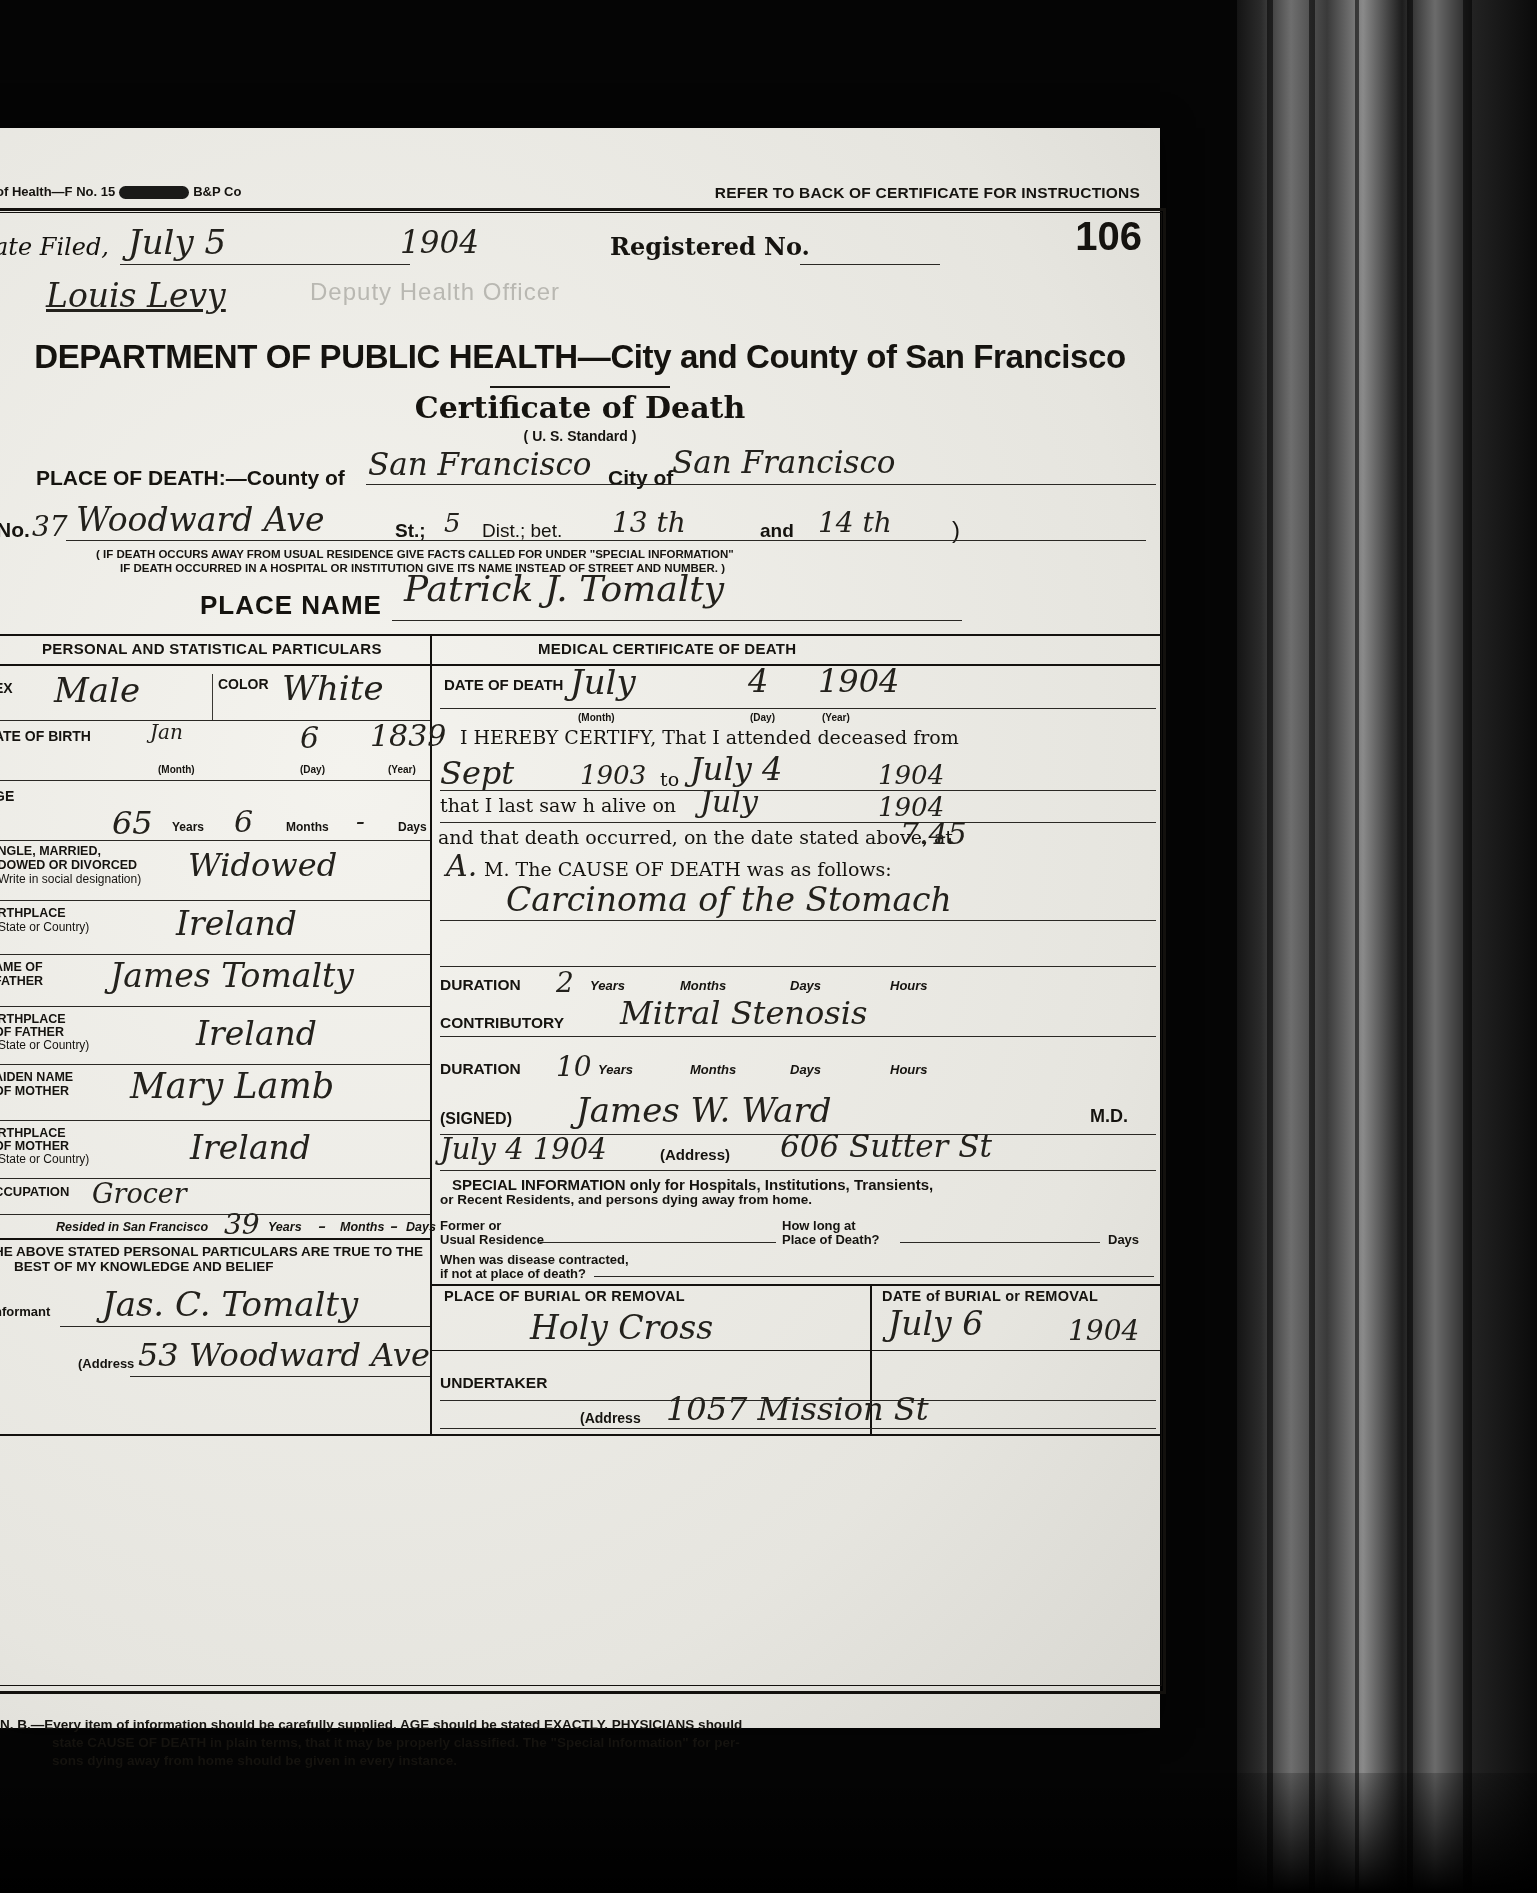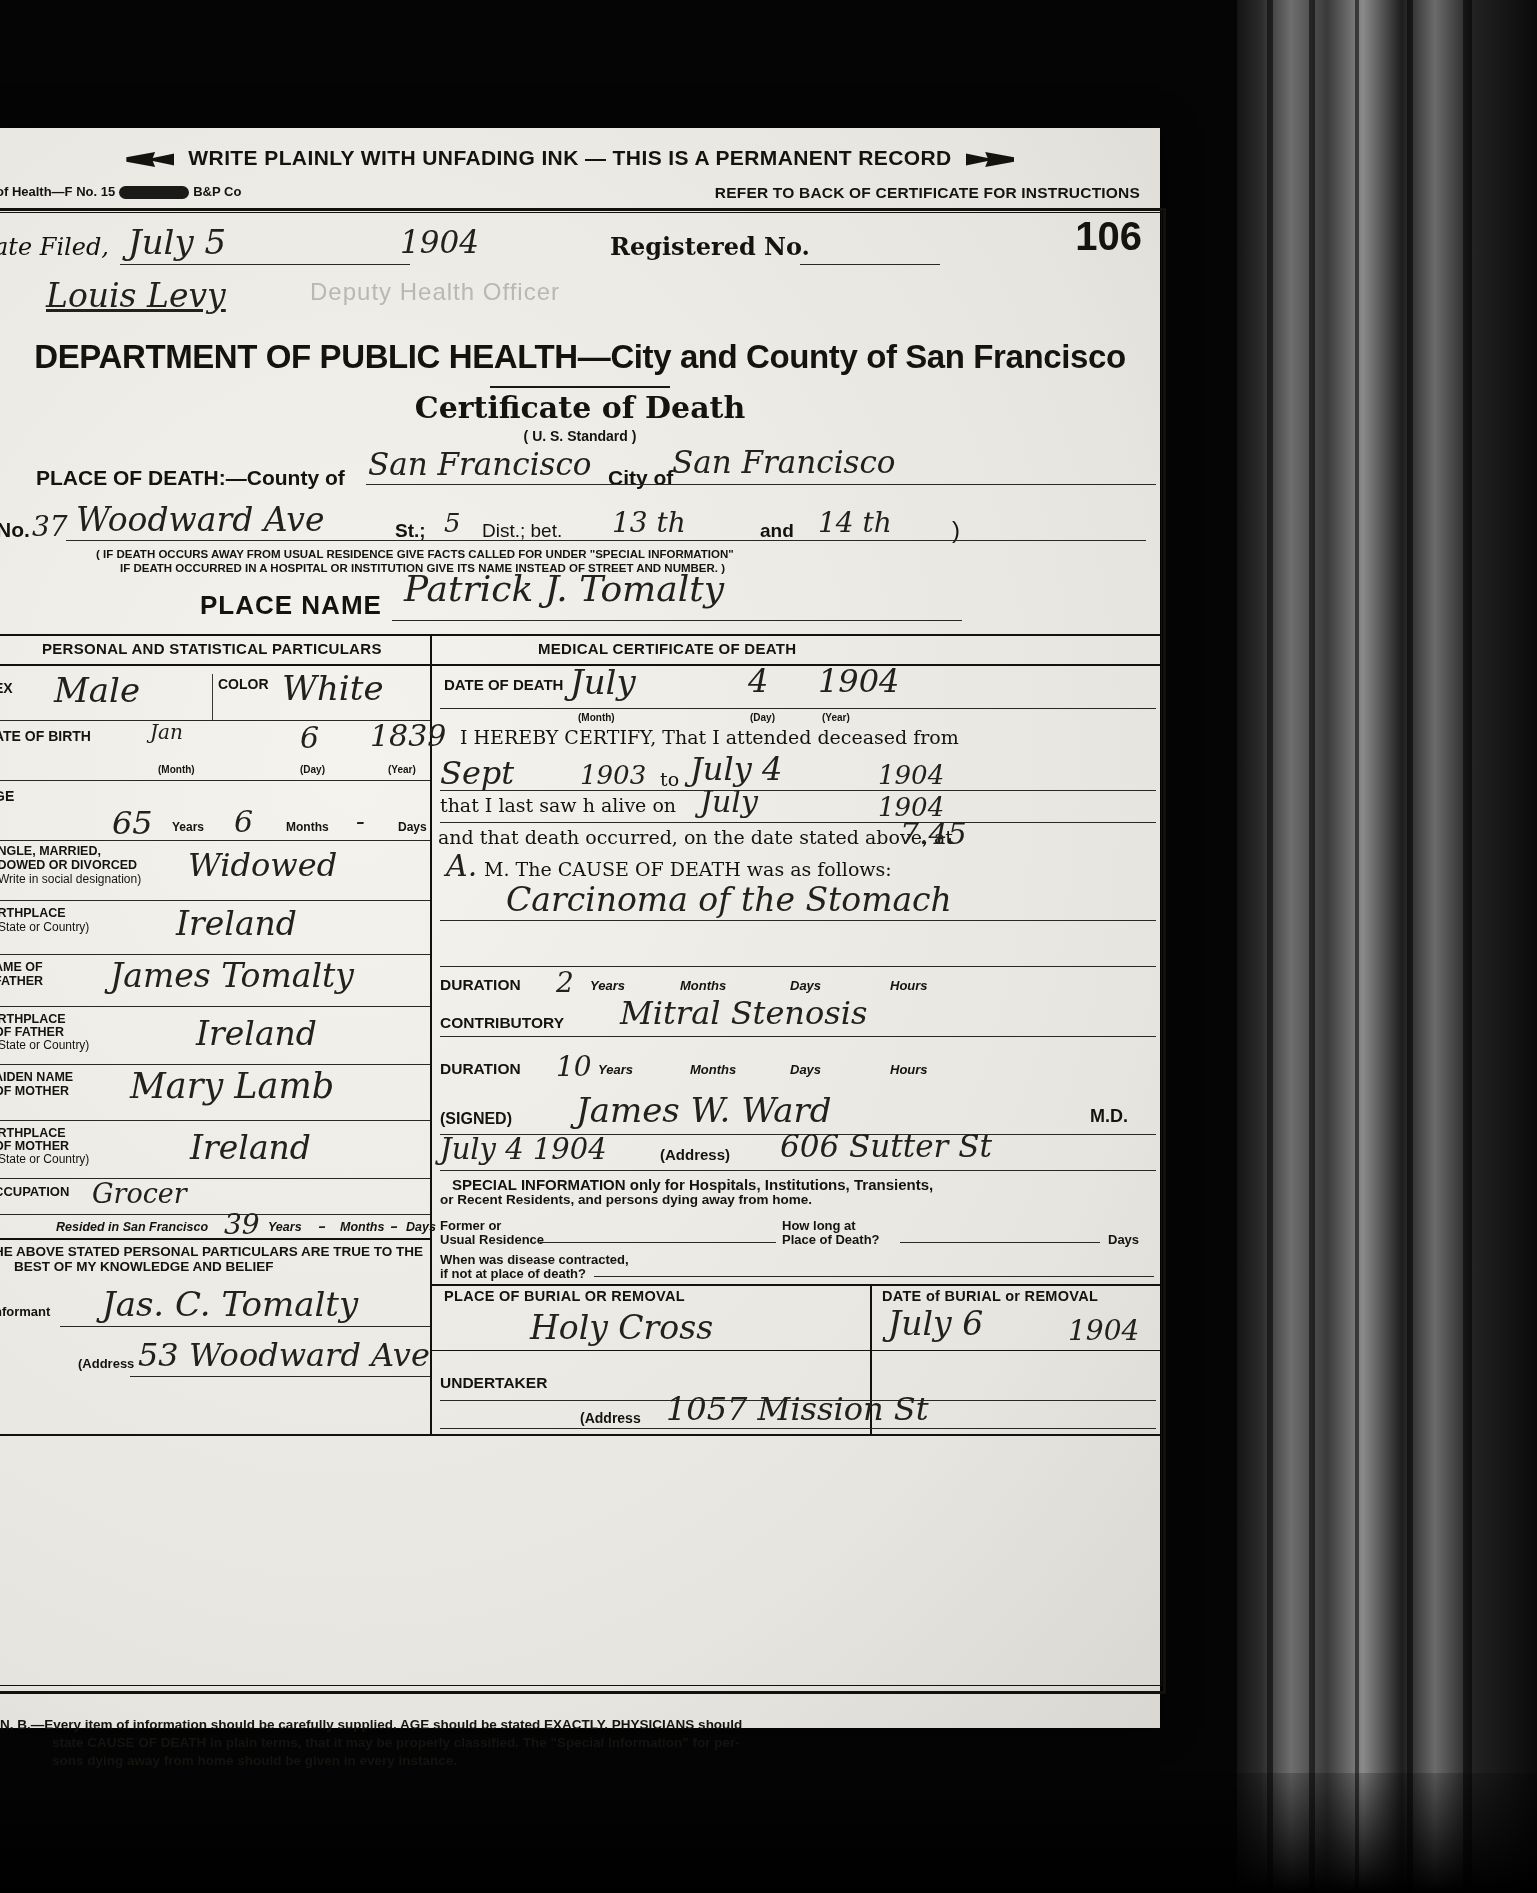--- a/index.html
+++ b/index.html
@@ -61,23 +61,20 @@
   <div class="gutter">
     <div class="band" style="left:30px;"></div>
     <div class="band" style="left:72px;"></div>
     <div class="band" style="left:118px;width:4px;"></div>
     <div class="band" style="left:170px;"></div>
     <div class="band" style="left:226px;width:9px;"></div>
   </div>
 
   <div class="sheet">
 
-    <div class="hdr-warn">
-      <span class="arrow-l"></span><span>WRITE PLAINLY WITH UNFADING INK — THIS IS A PERMANENT RECORD</span><span class="arrow-r"></span>
-    </div>
 
     <div class="formno">
       <span>of Health—F No. 15</span><span class="blob"></span><span>B&amp;P Co</span>
     </div>
     <div class="refer">REFER TO BACK OF CERTIFICATE FOR INSTRUCTIONS</div>
 
     <div class="frame"></div>
     <div class="inner-line"></div>
 
     <div class="row" style="left:-6px;top:105px;font-size:24px;font-style:italic;font-family:'DejaVu Serif',serif;">ate Filed,</div>

